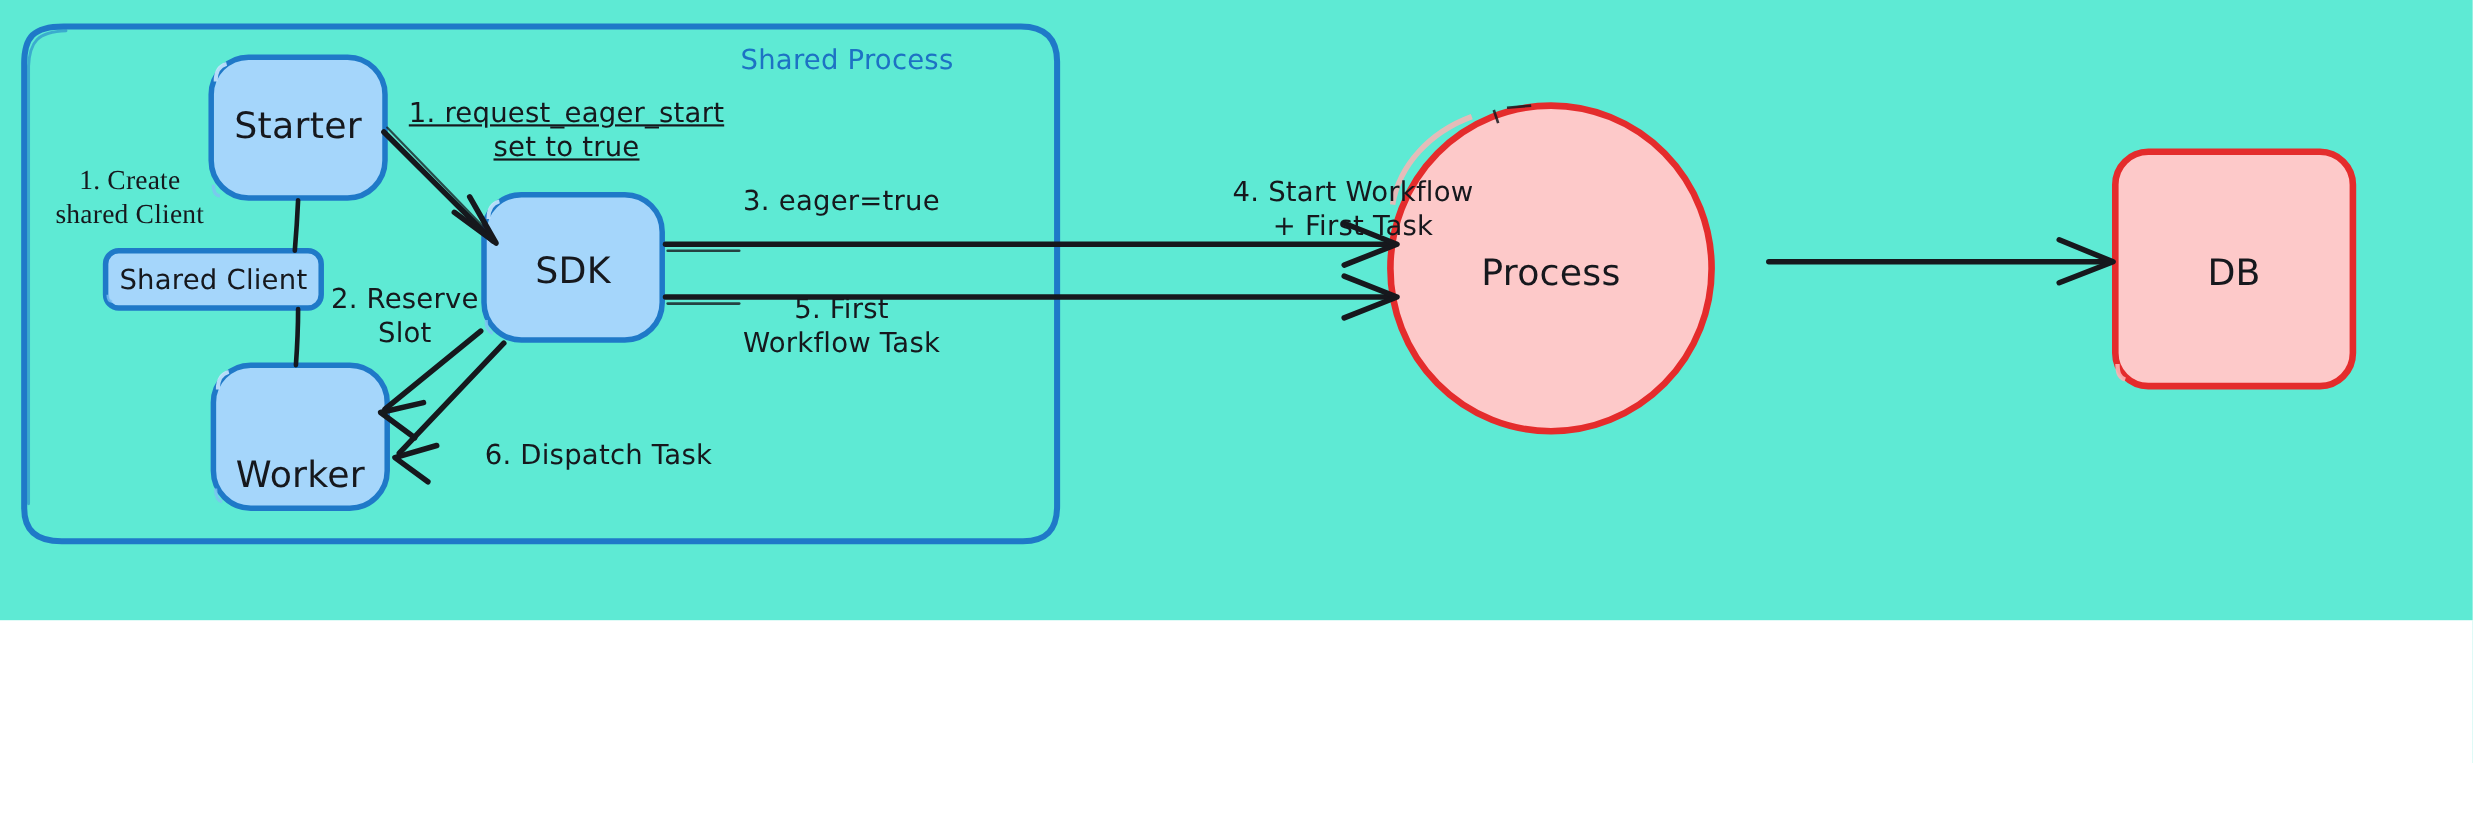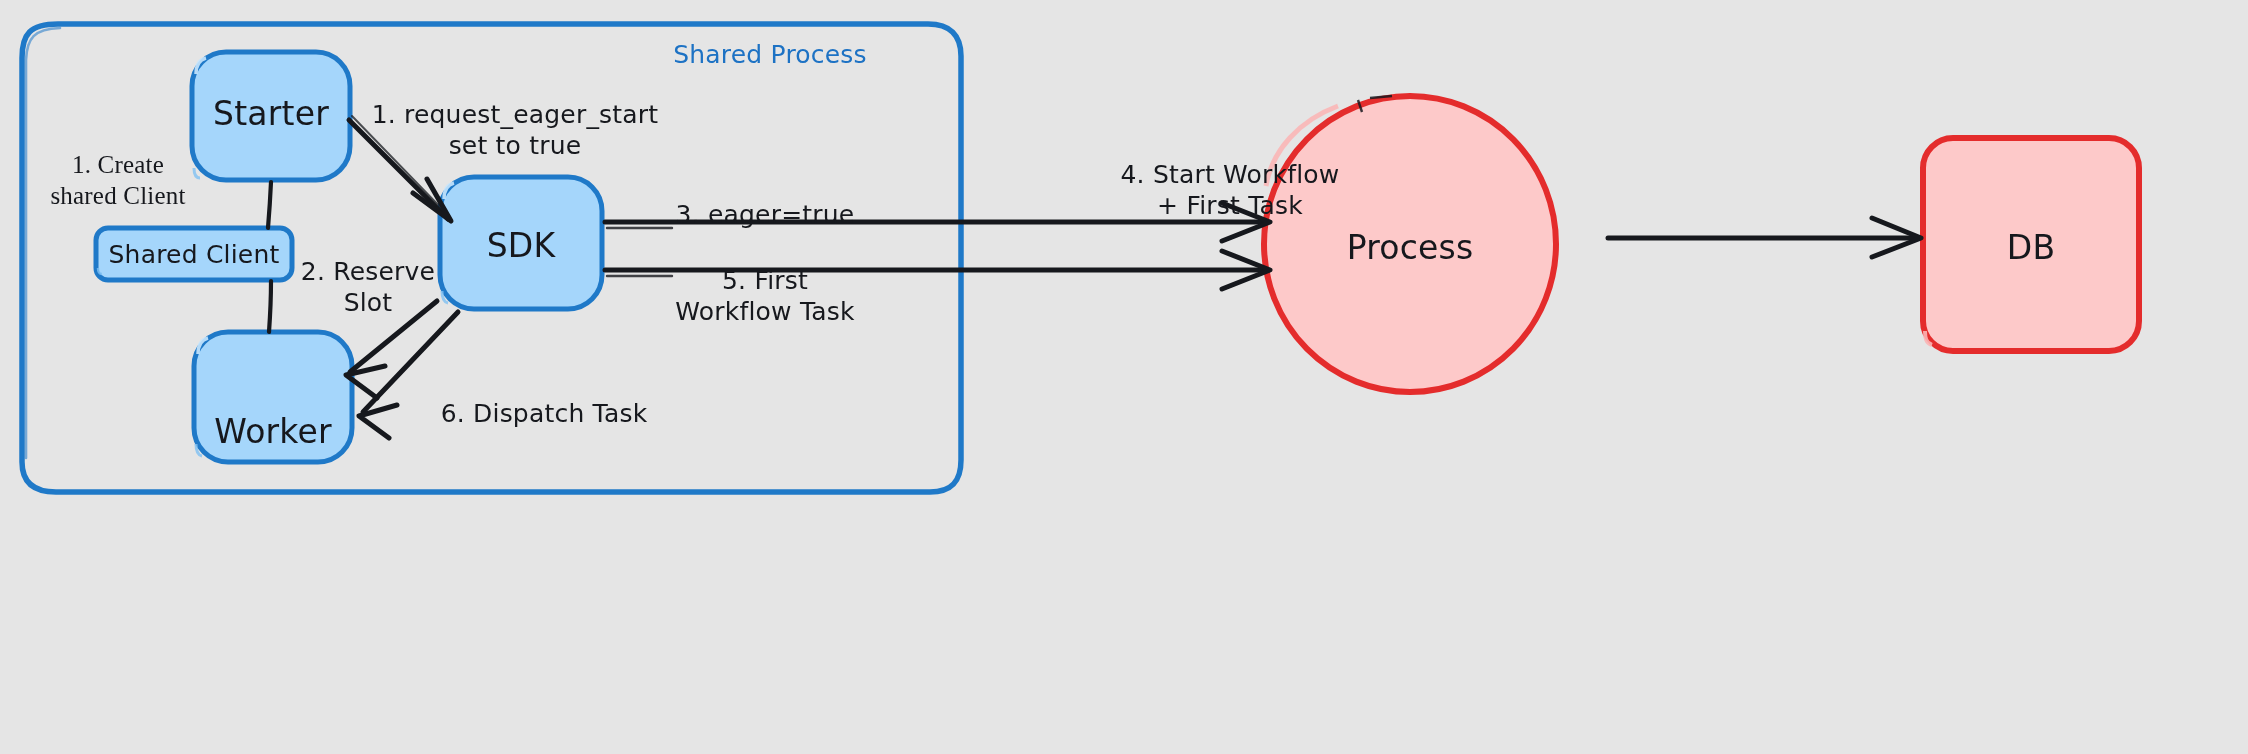--- a/index.html
+++ b/index.html
@@ -6,22 +6,22 @@
     margin: 0;
     padding: 0;
     background: #ffffff;
   }
   body {
     font-family: "DejaVu Sans", sans-serif;
   }
   #canvas {
     position: relative;
     width: 2248px;
-    height: 754px;
-    background: #e5e5e5;
+    height: 564px;
+    background: #5eead4;
     overflow: hidden;
   }
   svg.layer {
     position: absolute;
     top: 0;
     left: 0;
     width: 2248px;
     height: 754px;
     pointer-events: none;
   }
@@ -155,27 +155,27 @@
   <div class="node-label small" style="left:96px; top:240px; width:196px;">Shared Client</div>
 
   <div class="node-label" style="left:193px; top:376px; width:160px;margin-top:36px;">Worker</div>
 
   <div class="node-label" style="left:440px; top:226px; width:162px;">SDK</div>
 
   <div class="node-label" style="left:1310px; top:228px; width:200px;">Process</div>
 
   <div class="node-label" style="left:1931px; top:228px; width:200px;">DB</div>
 
-  <div class="edge-label" style="left:370px; top:100px; width:290px;">1. request_eager_start
+  <div class="edge-label" style="left:370px; top:88px; width:290px;text-decoration:underline;">1. request_eager_start
 set to true</div>
 
   <div class="edge-label" style="left:294px; top:257px; width:148px;">2. Reserve
 Slot</div>
 
-  <div class="edge-label" style="left:660px; top:168px; width:210px;margin-top:32px;">3. eager=true</div>
+  <div class="edge-label" style="left:660px; top:168px; width:210px;">3. eager=true</div>
 
   <div class="edge-label" style="left:1095px; top:160px; width:270px;">4. Start Workflow
 + First Task</div>
 
   <div class="edge-label" style="left:650px; top:266px; width:230px;">5. First
 Workflow Task</div>
 
   <div class="edge-label" style="left:424px; top:370px; width:240px;margin-top:29px;">6. Dispatch Task</div>
 
   <div class="edge-label" style="left:18px; top:150px; width:200px;font-family:Liberation Serif, serif;">1. Create

